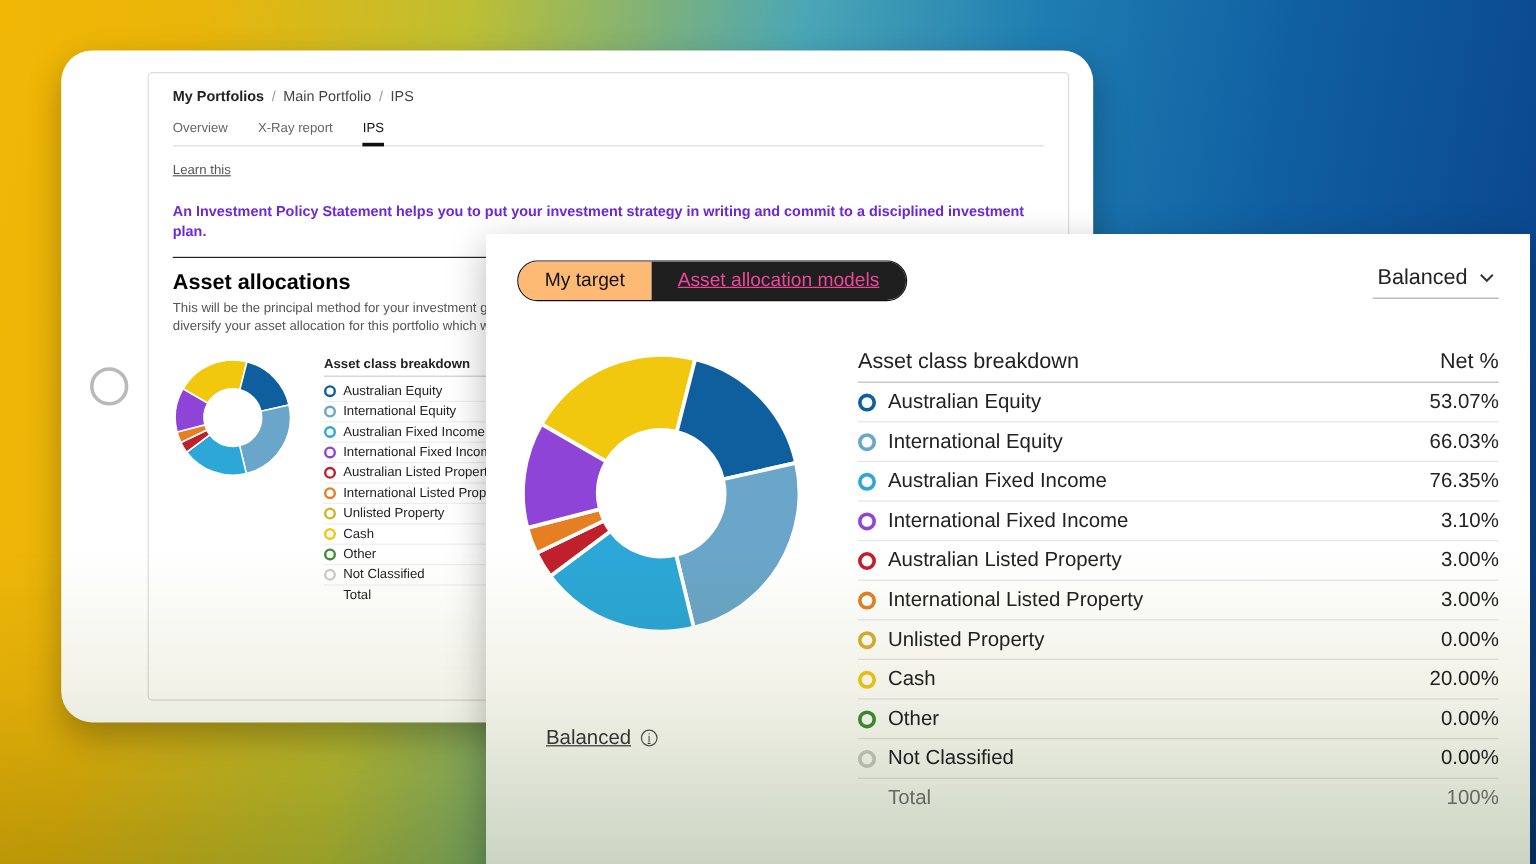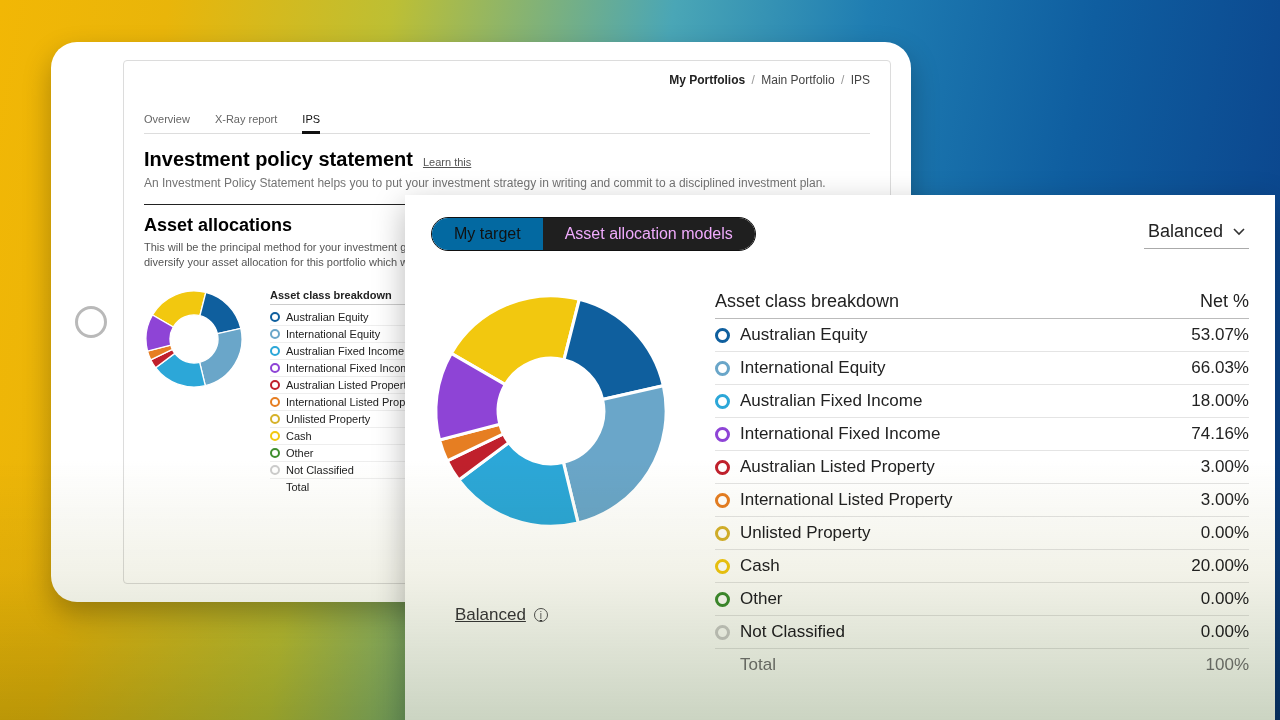--- a/index.html
+++ b/index.html
@@ -21,32 +21,32 @@
       position: absolute; left: 24px; top: 50%; transform: translateY(-50%);
       width: 32px; height: 32px; border: 3px solid #b9b9b9; border-radius: 50%;
     }
     .tablet-screen {
       position: absolute; left: 72px; top: 18px; right: 20px; bottom: 18px;
       background: #fff; border: 1px solid #dcdcdc; border-radius: 4px;
       overflow: hidden;
     }
     .pad { padding: 12px 20px 0 20px; }
 
-    .crumbs { font-size: 12px; color: #444; font-weight: 400; text-align: right; }
+    .crumbs { font-size: 12px; color: #444; font-weight: 400; }
     .crumbs b { font-weight: 700; color: #222; }
     .crumbs .sep { color: #999; padding: 0 3px; }
 
-    .subtabs { margin-top: 20px; border-bottom: 1px solid #ddd; font-size: 11px; color: #666; }
+    .subtabs { margin-top: 8px; border-bottom: 1px solid #ddd; font-size: 11px; color: #666; }
     .subtabs span { display: inline-block; padding: 6px 0 8px 0; margin-right: 22px; cursor: pointer; }
     .subtabs .active { color: #111; font-weight: 400; position: relative; }
     .subtabs .active::after { content:""; position:absolute; left:0; right:0; bottom:-1px; height:3px; background:#111; }
 
     .h1 { font-size: 20px; font-weight: 700; margin-top: 14px; display:flex; align-items:baseline; gap:10px;}
     .h1 .learn { font-size: 11px; font-weight: 400; color:#555; text-decoration: underline; cursor:pointer;}
-    .desc { font-size: 12px; color:#737373; margin-top: 4px; line-height:1.4; }
+    .desc { font-size: 12px; color:#6d28d9; margin-top: 20px; line-height:1.4;font-weight:bold; }
     .rule { border:0; border-top:1px solid #222; margin: 12px 0 10px; }
 
     .h2 { font-size: 18px; font-weight: 700; }
     .sub { font-size: 11px; color:#555; margin-top:4px; line-height:1.4; max-width: 480px;}
 
     .mini-row { display:flex; align-items:flex-start; margin-top:18px; gap: 26px;}
     .mini-chart { width: 100px; height: 100px; position: relative; }
     .mini-chart svg { width:100%; height:100%; }
 
     .legend-small { font-size: 11px; color:#222; }
@@ -56,22 +56,22 @@
     .dot { width:10px; height:10px; border-radius:50%; border:2px solid #000; background:#fff; flex:0 0 auto;}
 
     
     .panel {
       position: absolute; left: 405px; top: 195px; width: 870px; height: 600px;
       background: #fff; box-shadow: 0 10px 30px rgba(0,0,0,.28);
       padding: 22px 26px 26px 26px;
     }
     .panel .toprow { display:flex; align-items:center; justify-content:space-between; }
     .seg { display:inline-flex; border:1px solid #111; border-radius: 22px; overflow:hidden; height:34px;}
-    .seg .btn { display:flex; align-items:center; padding:0 22px; font-size:16px; cursor:pointer; background:#0369a1; color:#111;}
-    .seg .btn.active { background:#1f1f1f; color:#f0abfc; }
+    .seg .btn { display:flex; align-items:center; padding:0 22px; font-size:16px; cursor:pointer; background:#fdba74; color:#111;}
+    .seg .btn.active { background:#1f1f1f; color:#ec4899;text-decoration:underline; }
     .model-dd { display:flex; align-items:center; gap:10px; font-size:18px; color:#222; border-bottom:1px solid #aaa; padding:2px 4px 6px 4px; cursor:pointer;}
     .model-dd svg{}
 
     .panel-body { display:flex; gap: 44px; margin-top: 40px; align-items:flex-start;}
     .big-chart { width: 240px; height: 240px; }
     .big-chart svg{ width:100%; height:100%; }
 
     .table { flex:1; font-size:17px; color:#222; }
     .thead { display:flex; justify-content:space-between; font-weight:400; color:#222; padding-bottom:6px; border-bottom:1px solid #bbb; font-size:18px;}
     .trow { display:flex; align-items:center; justify-content:space-between; padding:6px 0; border-bottom:1px solid #e4e4e4;}
@@ -109,21 +109,20 @@
         <span>IPS</span>
       </div>
 
       <div class="subtabs">
         <span>Overview</span>
         <span>X-Ray report</span>
         <span class="active">IPS</span>
       </div>
 
       <div class="h1">
-        <span>Investment policy statement</span>
         <span class="learn">Learn this</span>
       </div>
       <div class="desc">An Investment Policy Statement helps you to put your investment strategy in writing and commit to a disciplined investment plan.</div>
       <hr class="rule">
 
       <div class="h2">Asset allocations</div>
       <div class="sub">This will be the principal method for your investment goal. Develop ranges around how you would diversify your asset allocation for this portfolio which will contr</div>
 
       <div class="mini-row">
         <div class="mini-chart"><svg id="mini-svg" viewBox="0 0 100 100">
@@ -230,28 +229,28 @@
               <span class="ring" style="border-color: rgb(106, 166, 201);"></span>
               <span>International Equity</span>
             </div>
             <span>66.03%</span>
           </div>
           <div class="trow">
             <div class="lab">
               <span class="ring" style="border-color: rgb(44, 167, 216);"></span>
               <span>Australian Fixed Income</span>
             </div>
-            <span>18.00%</span>
+            <span>76.35%</span>
           </div>
           <div class="trow">
             <div class="lab">
               <span class="ring" style="border-color: rgb(142, 68, 214);"></span>
               <span>International Fixed Income</span>
             </div>
-            <span>74.16%</span>
+            <span>3.10%</span>
           </div>
           <div class="trow">
             <div class="lab">
               <span class="ring" style="border-color: rgb(192, 32, 44);"></span>
               <span>Australian Listed Property</span>
             </div>
             <span>3.00%</span>
           </div>
           <div class="trow">
             <div class="lab">

